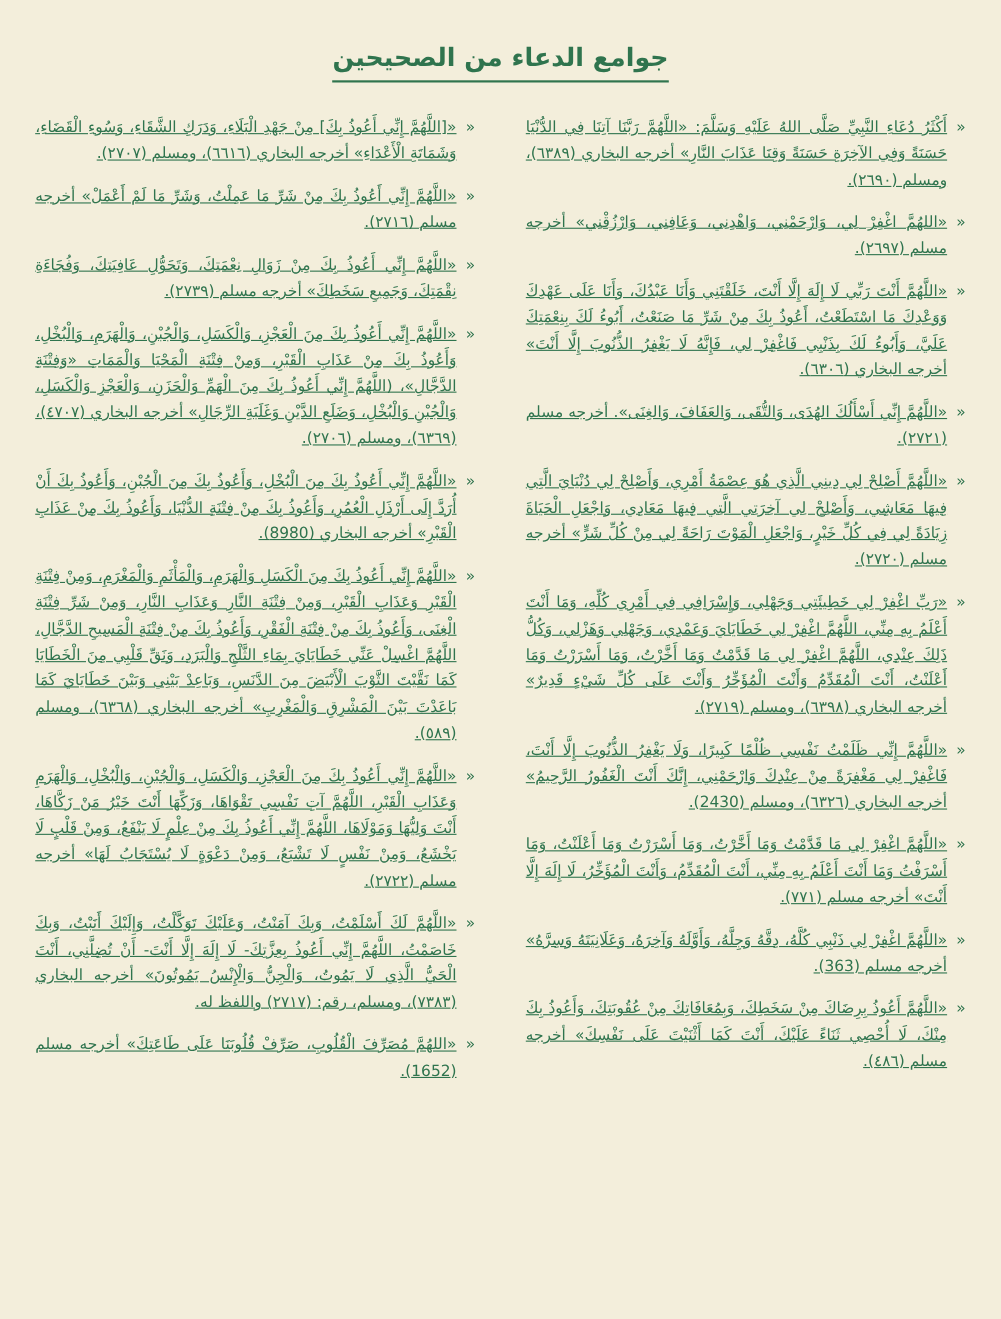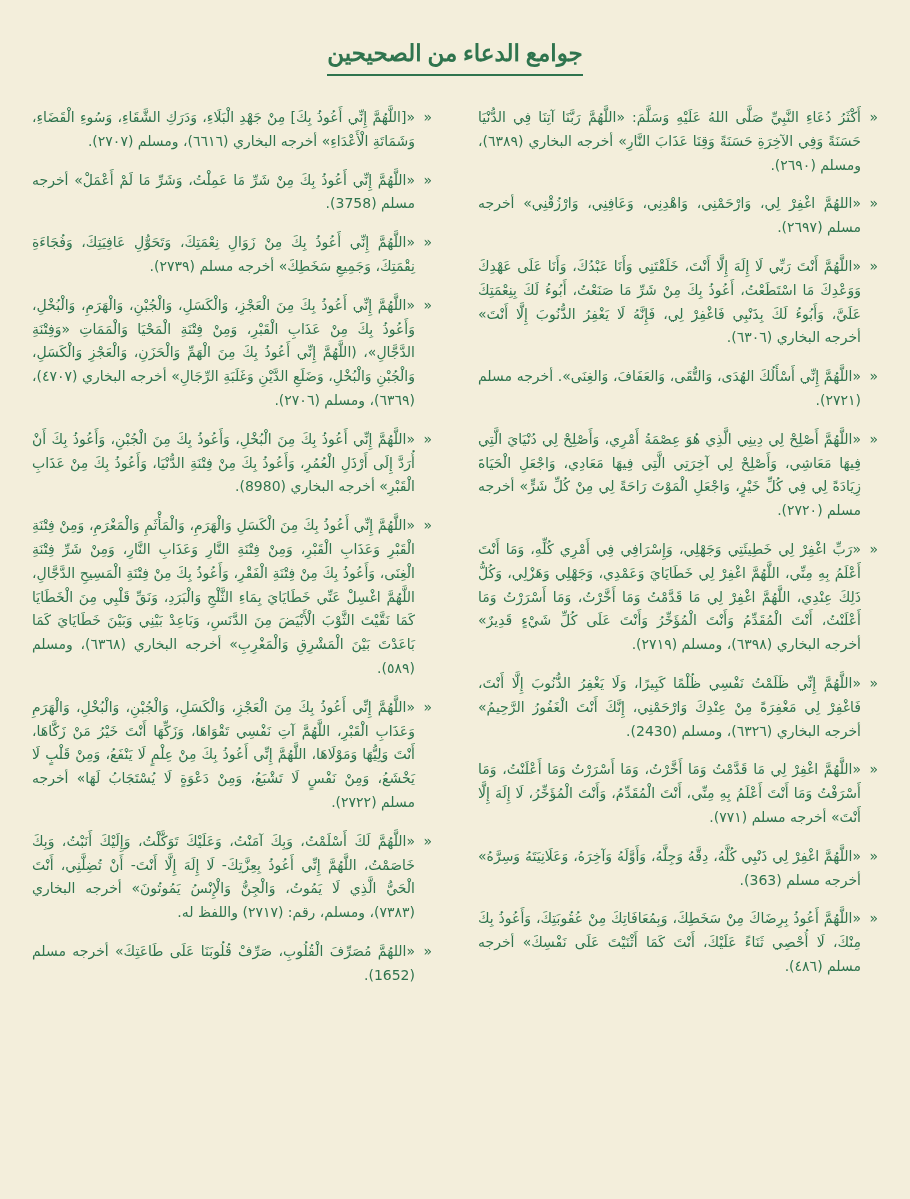--- a/index.html
+++ b/index.html
@@ -24,21 +24,20 @@
     text-align: center;
     margin: 10px 0 30px 0;
     font-size: 23px;
     font-weight: bold;
     color: #2f744e;
   }
   .title-text {
     display: inline-block;
     border-bottom: 2px solid #2f744e;
     padding-bottom: 7px;
-    font-family: Liberation Serif, serif;
   }
   .columns {
     display: flex;
     gap: 46px;
     align-items: flex-start;
   }
   .column {
     flex: 1 1 0;
     min-width: 0;
   }
@@ -54,20 +53,21 @@
     color: #2f744e;
     user-select: none;
   }
   .text {
     flex: 1 1 auto;
     margin: 0;
     font-size: 14px;
     line-height: 1.7;
     text-align: justify;
     color: #2f744e;
+    text-decoration: underline;
   }
 </style>
 </head>
 <body>
 
 <div class="page">
   <h1 class="title"><span class="title-text">جوامع الدعاء من الصحيحين</span></h1>
   <div class="columns">
     <div class="column" id="col-right">
         <div class="entry">
@@ -111,21 +111,21 @@
           <p class="text">«اللَّهُمَّ أَعُوذُ بِرِضَاكَ مِنْ سَخَطِكَ، وَبِمُعَافَاتِكَ مِنْ عُقُوبَتِكَ، وَأَعُوذُ بِكَ مِنْكَ، لَا أُحْصِي ثَنَاءً عَلَيْكَ، أَنْتَ كَمَا أَثْنَيْتَ عَلَى نَفْسِكَ» أخرجه مسلم (٤٨٦).</p>
         </div>
       </div>
     <div class="column" id="col-left">
         <div class="entry">
           <span class="marker">«</span>
           <p class="text">«[اللَّهُمَّ إِنِّي أَعُوذُ بِكَ] مِنْ جَهْدِ الْبَلَاءِ، وَدَرَكِ الشَّقَاءِ، وَسُوءِ الْقَضَاءِ، وَشَمَاتَةِ الْأَعْدَاءِ» أخرجه البخاري (٦٦١٦)، ومسلم (٢٧٠٧).</p>
         </div>
         <div class="entry">
           <span class="marker">«</span>
-          <p class="text">«اللَّهُمَّ إِنِّي أَعُوذُ بِكَ مِنْ شَرِّ مَا عَمِلْتُ، وَشَرِّ مَا لَمْ أَعْمَلْ» أخرجه مسلم (3758).</p>
+          <p class="text">«اللَّهُمَّ إِنِّي أَعُوذُ بِكَ مِنْ شَرِّ مَا عَمِلْتُ، وَشَرِّ مَا لَمْ أَعْمَلْ» أخرجه مسلم (٢٧١٦).</p>
         </div>
         <div class="entry">
           <span class="marker">«</span>
           <p class="text">«اللَّهُمَّ إِنِّي أَعُوذُ بِكَ مِنْ زَوَالِ نِعْمَتِكَ، وَتَحَوُّلِ عَافِيَتِكَ، وَفُجَاءَةِ نِقْمَتِكَ، وَجَمِيعِ سَخَطِكَ» أخرجه مسلم (٢٧٣٩).</p>
         </div>
         <div class="entry">
           <span class="marker">«</span>
           <p class="text">«اللَّهُمَّ إِنِّي أَعُوذُ بِكَ مِنَ الْعَجْزِ، وَالْكَسَلِ، وَالْجُبْنِ، وَالْهَرَمِ، وَالْبُخْلِ، وَأَعُوذُ بِكَ مِنْ عَذَابِ الْقَبْرِ، وَمِنْ فِتْنَةِ الْمَحْيَا وَالْمَمَاتِ «وَفِتْنَةِ الدَّجَّالِ»، (اللَّهُمَّ إِنِّي أَعُوذُ بِكَ مِنَ الْهَمِّ وَالْحَزَنِ، وَالْعَجْزِ وَالْكَسَلِ، وَالْجُبْنِ وَالْبُخْلِ، وَضَلَعِ الدَّيْنِ وَغَلَبَةِ الرِّجَالِ» أخرجه البخاري (٤٧٠٧)، (٦٣٦٩)، ومسلم (٢٧٠٦).</p>
         </div>
         <div class="entry">

